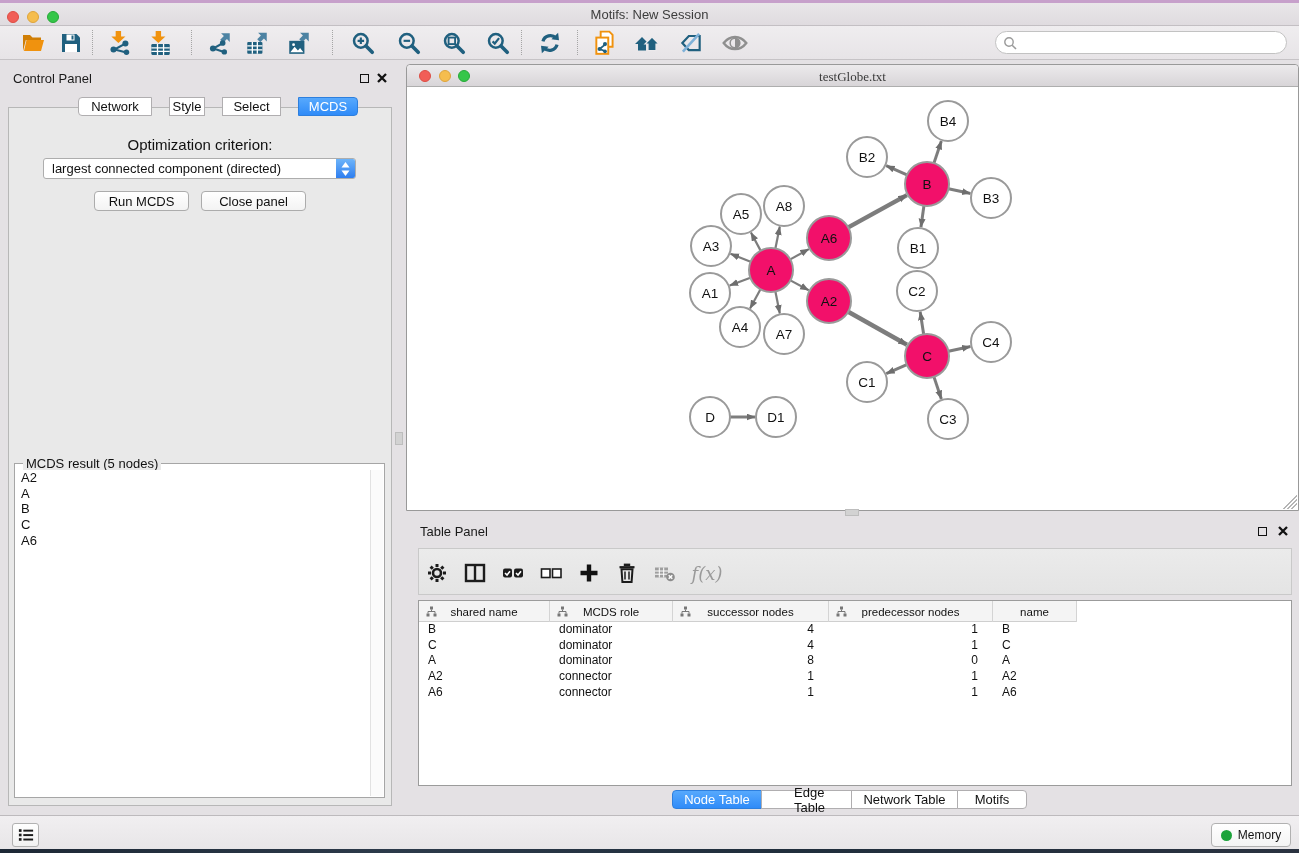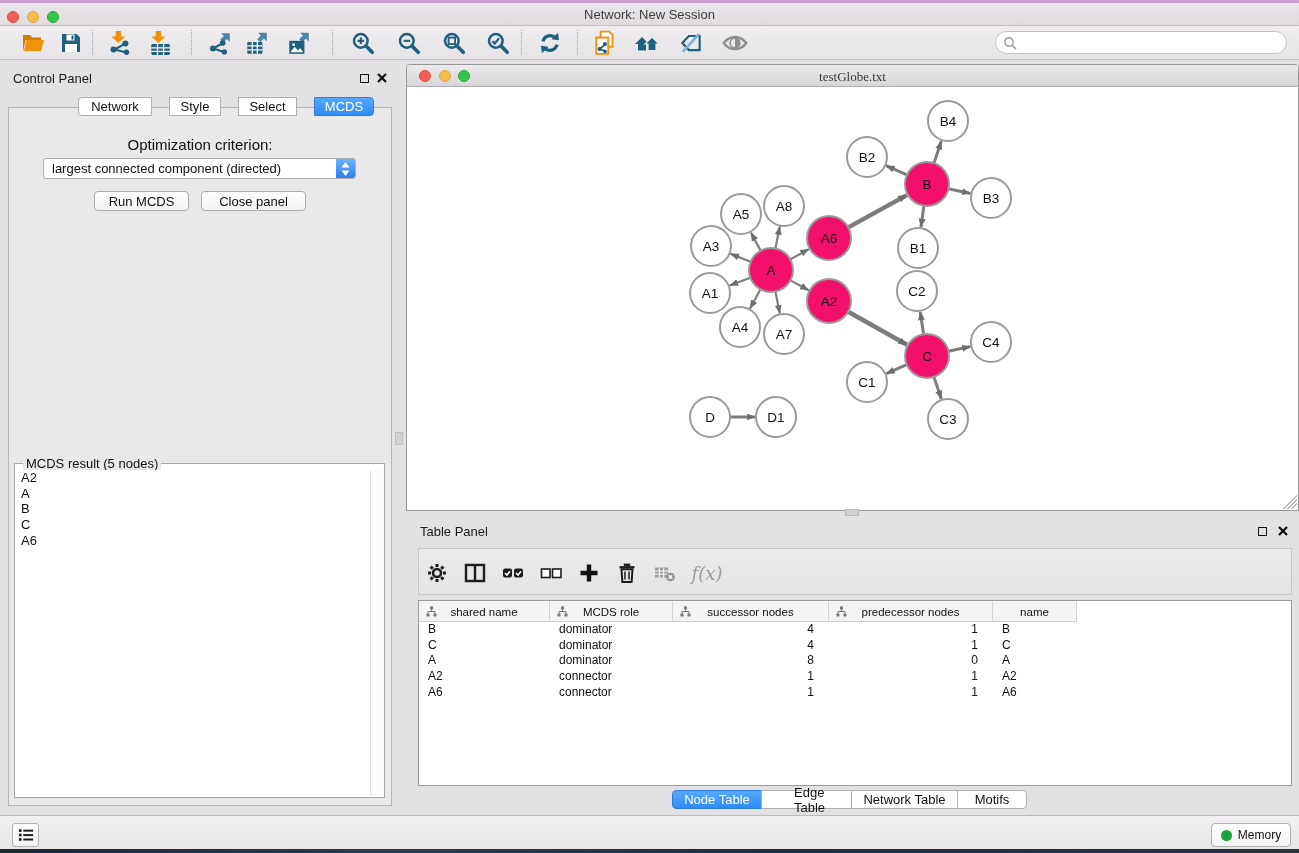--- a/index.html
+++ b/index.html
@@ -121,21 +121,21 @@
 <body>
 
 <div class="screen">
 
   <div class="strip-top"></div>
 
   <div class="titlebar">
     <span class="light r"></span>
     <span class="light y"></span>
     <span class="light g"></span>
-    <div class="title">Network: New Session</div>
+    <div class="title">Motifs: New Session</div>
   </div>
 
   <div class="toolbar">
     <div class="tbtn" style="left:18px">
       <svg width="26" height="24" viewBox="0 0 24 24">
         <path d="M2 20 V4 H9 L11.5 6.5 H20 V9 H4.8 L2.8 17 Z" fill="#d07e06"></path>
         <path d="M3 20 L5.5 9 H23 L20 20 Z" fill="#f0920e"></path>
       </svg>
     </div>
     <div class="tbtn" style="left:56px">
@@ -279,21 +279,21 @@
     <span class="float-box"></span>
   </div>
   <div class="panel-btn" style="left:375px; top:71px">
     <svg width="10" height="10" viewBox="0 0 10 10">
       <path d="M1 1 L9 9 M9 1 L1 9" stroke="#111" stroke-width="2.3"></path>
     </svg>
   </div>
   <div class="cp-body"></div>
   <div class="cp-tabs" id="cp-tabs">
       <div class="cp-tab" style="width: 74px;">Network</div>
-      <div class="cp-tab" style="width: 52px; text-align: center;">Style</div>
+      <div class="cp-tab" style="width: 36px; text-align: center;">Style</div>
       <div class="cp-tab" style="width: 59px;">Select</div>
       <div class="cp-tab sel" style="width: 60px;">MCDS</div>
     </div>
   <div class="opt-label">Optimization criterion:</div>
   <div class="dropdown">
     <span class="dd-text">largest connected component (directed)</span>
     <span class="dd-stepper">
       <svg width="9" height="6" viewBox="0 0 9 6">
           <path d="M4.5 0 L8.5 5.5 H0.5 Z" fill="#fff"></path>
         </svg>

